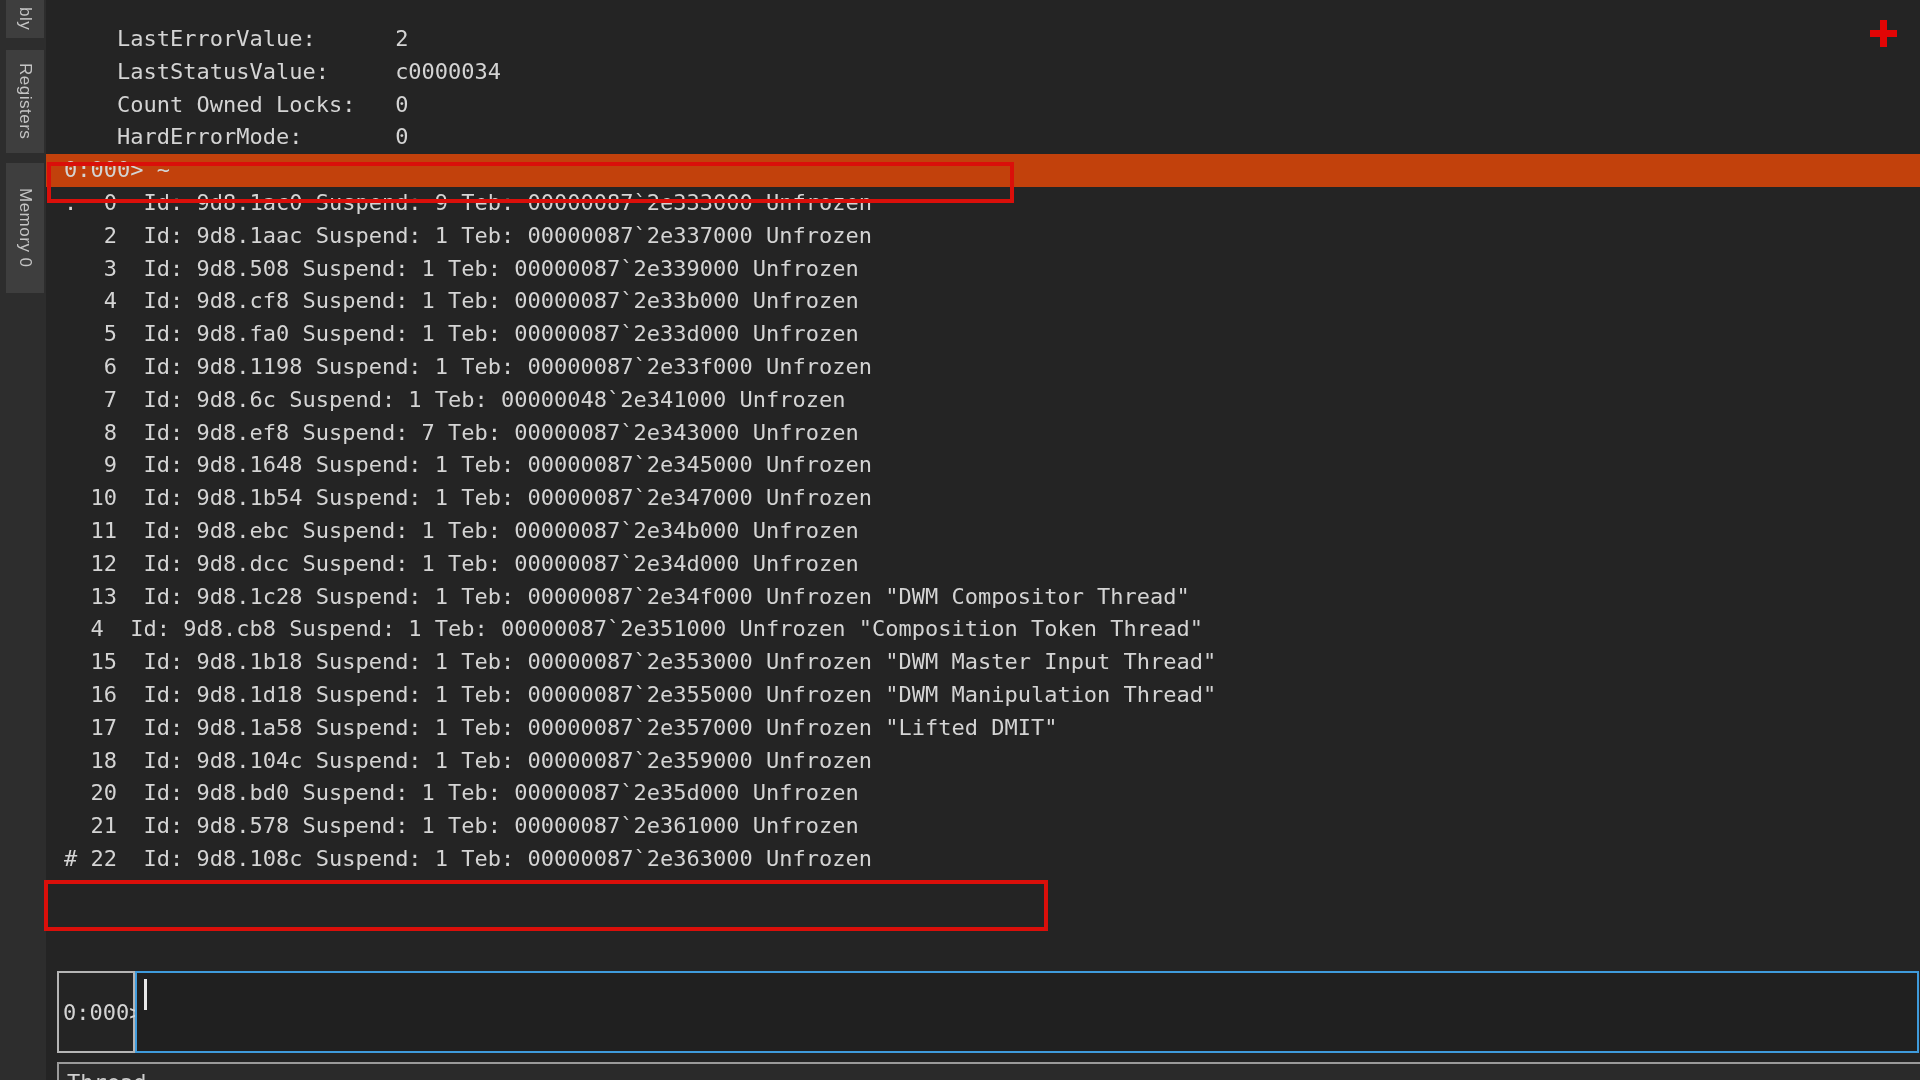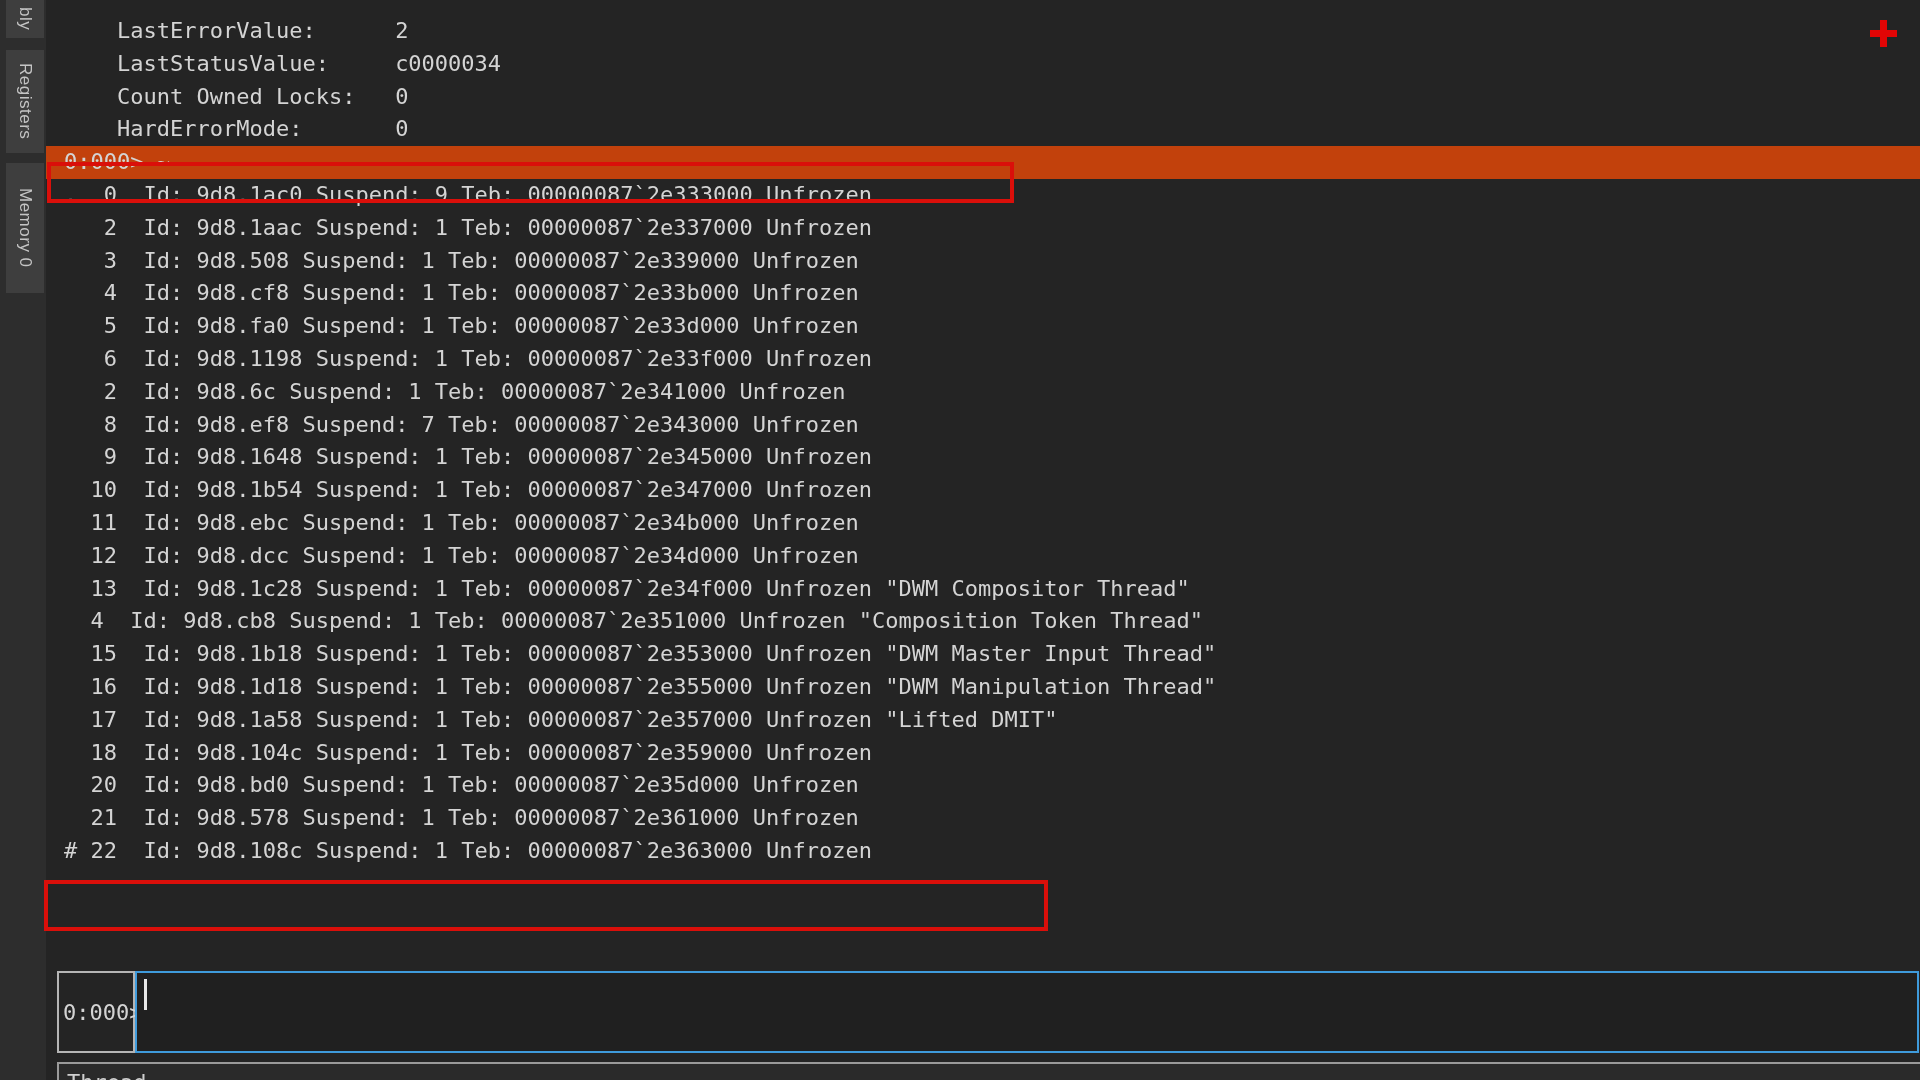--- a/index.html
+++ b/index.html
@@ -33,21 +33,21 @@
     justify-content: center;
     overflow: hidden;
     letter-spacing: 0.5px;
   }
   .vtab.tab-1 { top: 0;    height: 38px;  }
   .vtab.tab-2 { top: 50px; height: 103px; }
   .vtab.tab-3 { top: 163px;height: 130px; }
   
   .console {
     position: absolute;
-    left: 46px; top: 4px;
+    left: 46px; top: 12px;
     width: 1874px; height: 958px;
     background: #242424;
     padding-top: 11px;
     overflow: hidden;
   }
   .console-line {
     height: 32.8px;
     line-height: 32.8px;
     padding-left: 18px;
     white-space: pre;
@@ -135,21 +135,21 @@
       <div class="console-line">    LastStatusValue:     c0000034</div>
       <div class="console-line">    Count Owned Locks:   0</div>
       <div class="console-line">    HardErrorMode:       0</div>
       <div class="console-line highlight">0:000&gt; ~</div>
       <div class="console-line">.  0  Id: 9d8.1ac0 Suspend: 9 Teb: 00000087`2e333000 Unfrozen</div>
       <div class="console-line">   2  Id: 9d8.1aac Suspend: 1 Teb: 00000087`2e337000 Unfrozen</div>
       <div class="console-line">   3  Id: 9d8.508 Suspend: 1 Teb: 00000087`2e339000 Unfrozen</div>
       <div class="console-line">   4  Id: 9d8.cf8 Suspend: 1 Teb: 00000087`2e33b000 Unfrozen</div>
       <div class="console-line">   5  Id: 9d8.fa0 Suspend: 1 Teb: 00000087`2e33d000 Unfrozen</div>
       <div class="console-line">   6  Id: 9d8.1198 Suspend: 1 Teb: 00000087`2e33f000 Unfrozen</div>
-      <div class="console-line">   2  Id: 9d8.6c Suspend: 1 Teb: 00000087`2e341000 Unfrozen</div>
+      <div class="console-line">   7  Id: 9d8.6c Suspend: 1 Teb: 00000048`2e341000 Unfrozen</div>
       <div class="console-line">   8  Id: 9d8.ef8 Suspend: 7 Teb: 00000087`2e343000 Unfrozen</div>
       <div class="console-line">   9  Id: 9d8.1648 Suspend: 1 Teb: 00000087`2e345000 Unfrozen</div>
       <div class="console-line">  10  Id: 9d8.1b54 Suspend: 1 Teb: 00000087`2e347000 Unfrozen</div>
       <div class="console-line">  11  Id: 9d8.ebc Suspend: 1 Teb: 00000087`2e34b000 Unfrozen</div>
       <div class="console-line">  12  Id: 9d8.dcc Suspend: 1 Teb: 00000087`2e34d000 Unfrozen</div>
       <div class="console-line">  13  Id: 9d8.1c28 Suspend: 1 Teb: 00000087`2e34f000 Unfrozen "DWM Compositor Thread"</div>
       <div class="console-line">  4  Id: 9d8.cb8 Suspend: 1 Teb: 00000087`2e351000 Unfrozen "Composition Token Thread"</div>
       <div class="console-line">  15  Id: 9d8.1b18 Suspend: 1 Teb: 00000087`2e353000 Unfrozen "DWM Master Input Thread"</div>
       <div class="console-line">  16  Id: 9d8.1d18 Suspend: 1 Teb: 00000087`2e355000 Unfrozen "DWM Manipulation Thread"</div>
       <div class="console-line">  17  Id: 9d8.1a58 Suspend: 1 Teb: 00000087`2e357000 Unfrozen "Lifted DMIT"</div>

